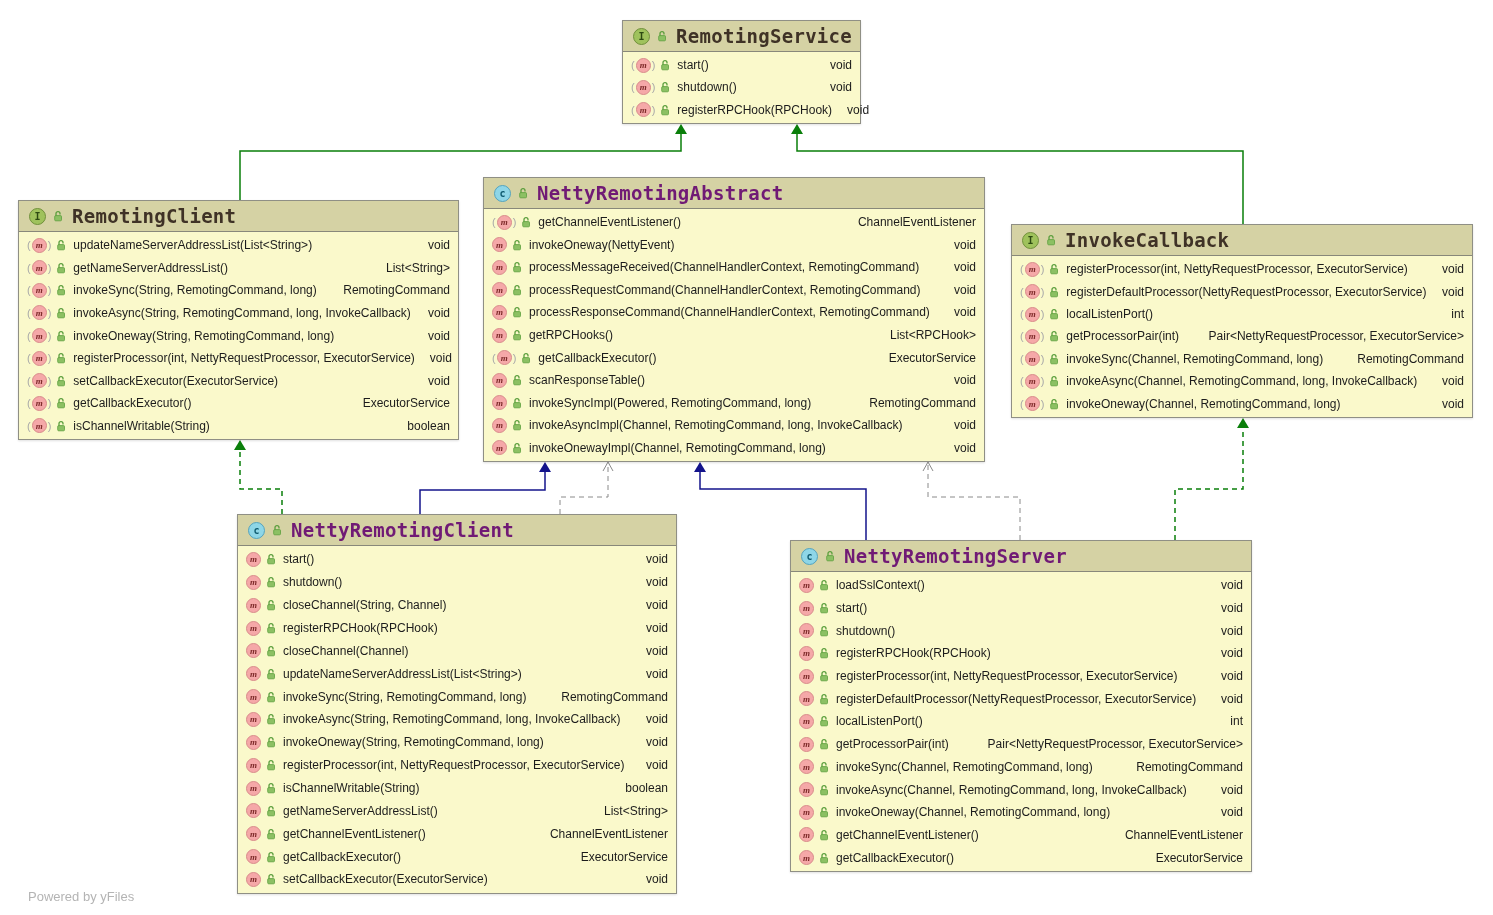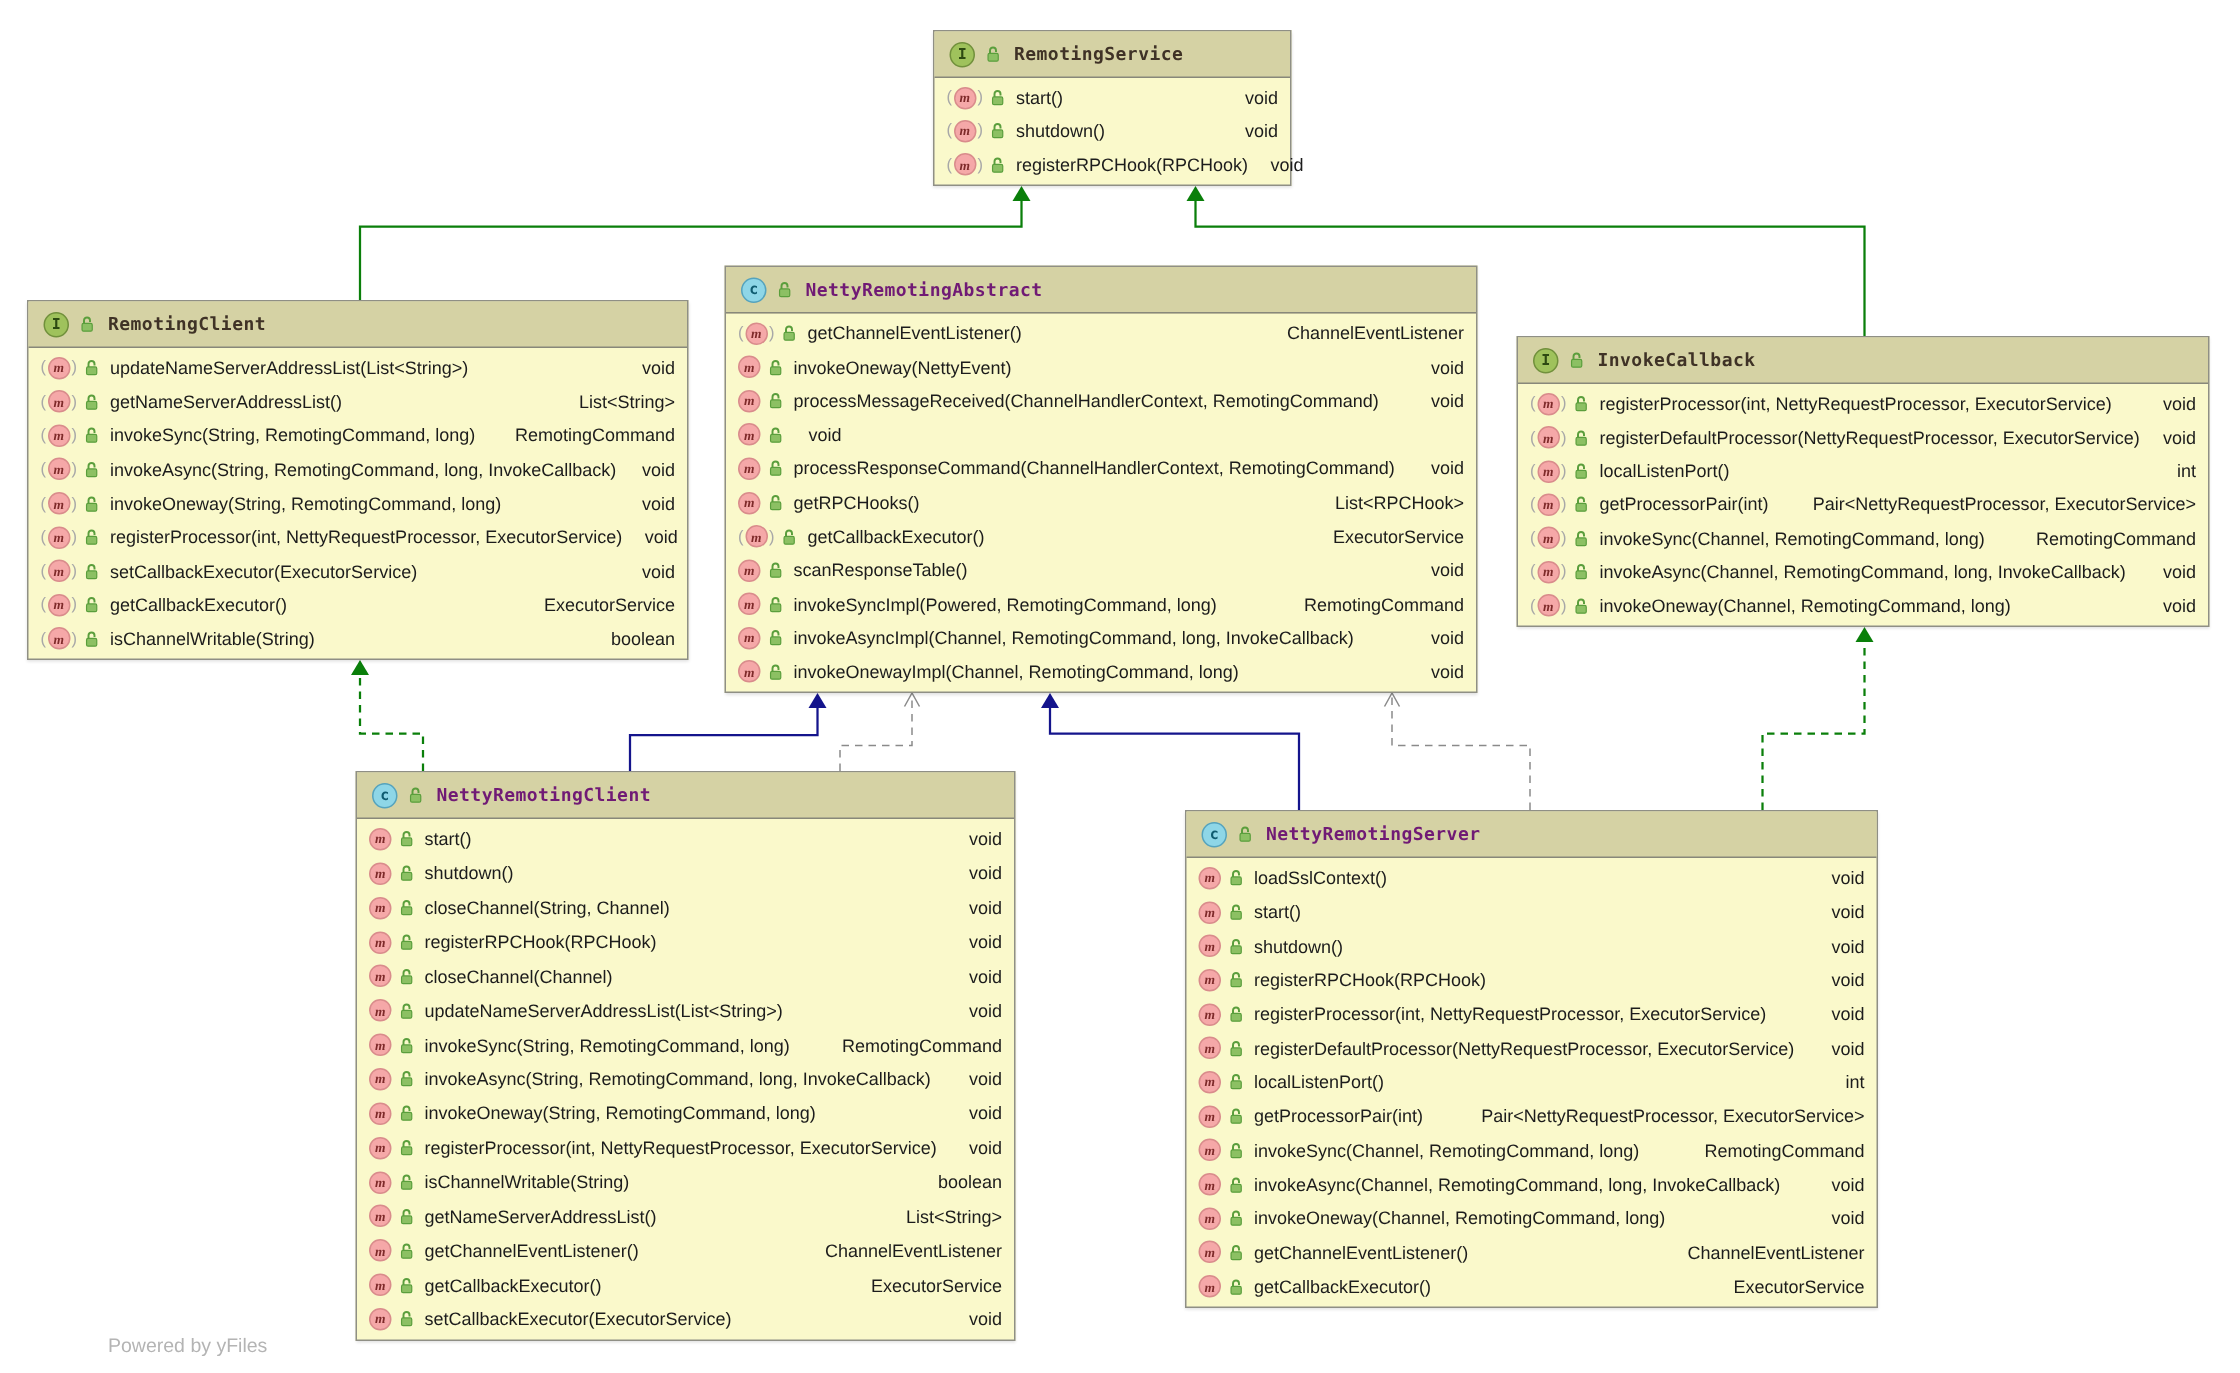--- a/index.html
+++ b/index.html
@@ -8,21 +8,21 @@
   .stage{position:absolute;inset:0;}
   svg.edges{position:absolute;left:0;top:0;pointer-events:none;}
 
   .uml-box{position:absolute;background:#FAF9CB;border:1px solid #8f8f85;
            box-sizing:border-box;display:flex;flex-direction:column;
            box-shadow:0 1px 2px rgba(0,0,0,0.12);}
   .box-header{display:flex;align-items:center;gap:7px;padding:0 10px;
               background:#D5D2A4;border-bottom:1px solid #88887a;
               flex:0 0 30px;}
   .box-title{font-family:"DejaVu Sans Mono",monospace;font-weight:bold;
-             font-size:12px;letter-spacing:.3px;white-space:nowrap;}
+             font-size:19px;letter-spacing:.3px;white-space:nowrap;}
   .uml-box.interface .box-title{color:#3F3226;}
   .uml-box.class .box-title{color:#701a75;}
   .box-body{flex:1;display:flex;flex-direction:column;padding:2px 0;}
   .row{flex:1;display:flex;align-items:center;gap:5px;padding:0 8px;
        font-size:12px;color:#1c1c1c;white-space:nowrap;}
   .sig{margin-right:auto;}
   .ret{padding-left:10px;}
 
   .kind-icon{width:15px;height:15px;border-radius:50%;flex:0 0 15px;
              display:inline-flex;align-items:center;justify-content:center;
@@ -32,21 +32,21 @@
 
   .micon-wrap{display:inline-flex;align-items:center;flex:0 0 auto;}
   .micon{width:13px;height:13px;border-radius:50%;background:#F5A8A8;
          border:1px solid #D98C8C;color:#7E2A2A;display:inline-flex;
          align-items:center;justify-content:center;
          font:italic bold 9px "Liberation Serif",serif;}
   .micon-wrap.abstract::before{content:"(";color:#A8A8A8;font-size:11px;margin-right:1px;}
   .micon-wrap.abstract::after{content:")";color:#A8A8A8;font-size:11px;margin-left:1px;}
   .lock{display:inline-flex;flex:0 0 auto;margin-right:2px;}
 
-  .powered{position:absolute;left:28px;top:889px;color:#B4B4B4;font-size:13px;margin-left:44px;}
+  .powered{position:absolute;left:28px;top:889px;color:#B4B4B4;font-size:13px;}
 </style>
 </head>
 <body>
 
 <div class="stage">
 
   <svg class="edges" width="1493" height="915">
 
     <g>
       <polyline points="240,200 240,151 681,151 681,133" fill="none" stroke="#0A7F0A" stroke-width="1.5"></polyline>
@@ -329,20 +329,21 @@
         <div class="row">
           <span class="micon-wrap">
             <span class="micon">m</span>
           </span>
           <span class="lock">
             <svg width="10" height="12" viewBox="0 0 10 12">
               <path d="M3 6 V3.6 a2 2 0 0 1 4 0 V4.6" fill="none" stroke="#5A9E3C" stroke-width="1.3"></path>
               <rect x="1.7" y="5.6" width="6.8" height="5.2" rx="1" fill="#8CC063" stroke="#5A9E3C" stroke-width="0.8"></rect>
             </svg>
           </span>
+          <span class="sig">processRequestCommand(ChannelHandlerContext, RemotingCommand)</span>
           <span class="ret">void</span>
         </div>
         <div class="row">
           <span class="micon-wrap">
             <span class="micon">m</span>
           </span>
           <span class="lock">
             <svg width="10" height="12" viewBox="0 0 10 12">
               <path d="M3 6 V3.6 a2 2 0 0 1 4 0 V4.6" fill="none" stroke="#5A9E3C" stroke-width="1.3"></path>
               <rect x="1.7" y="5.6" width="6.8" height="5.2" rx="1" fill="#8CC063" stroke="#5A9E3C" stroke-width="0.8"></rect>

